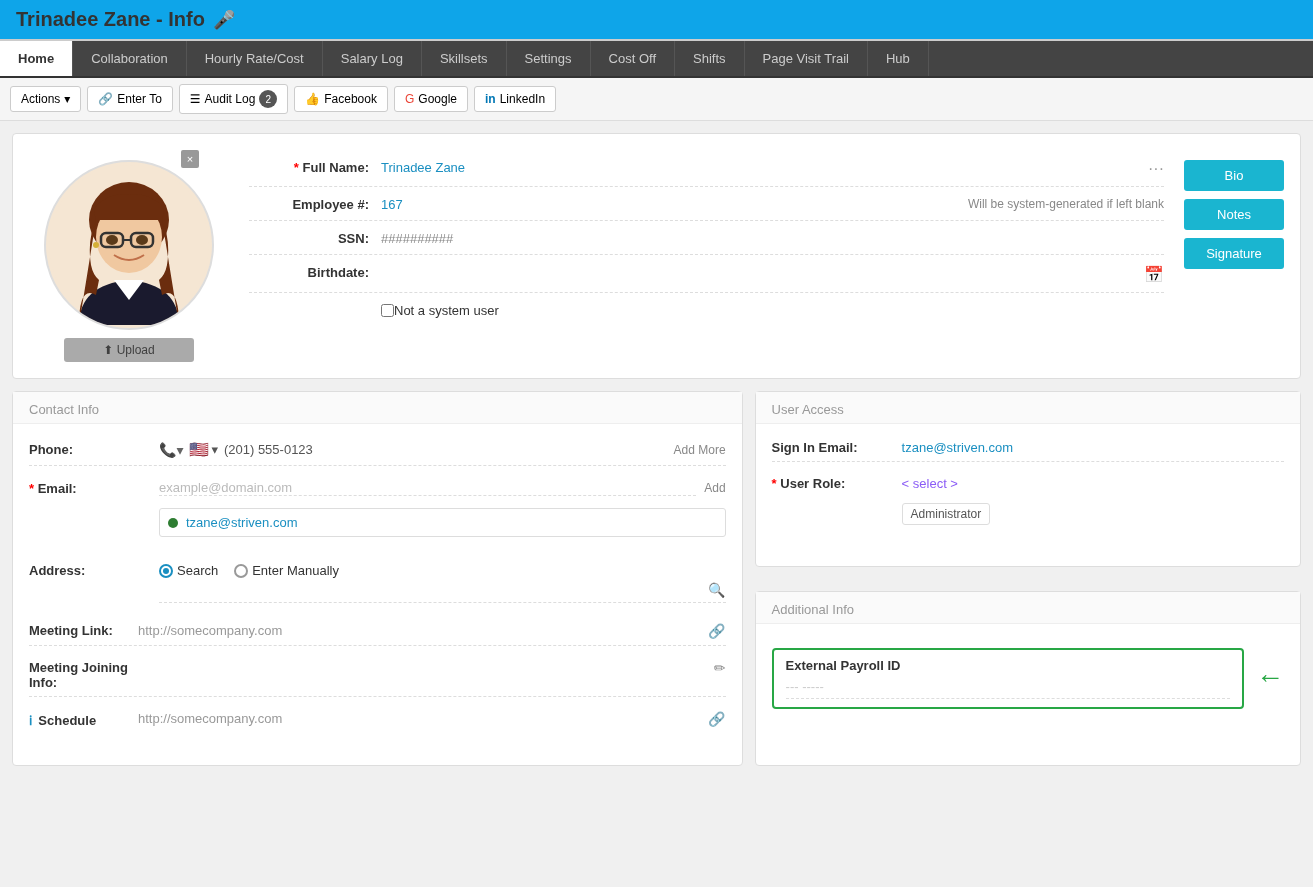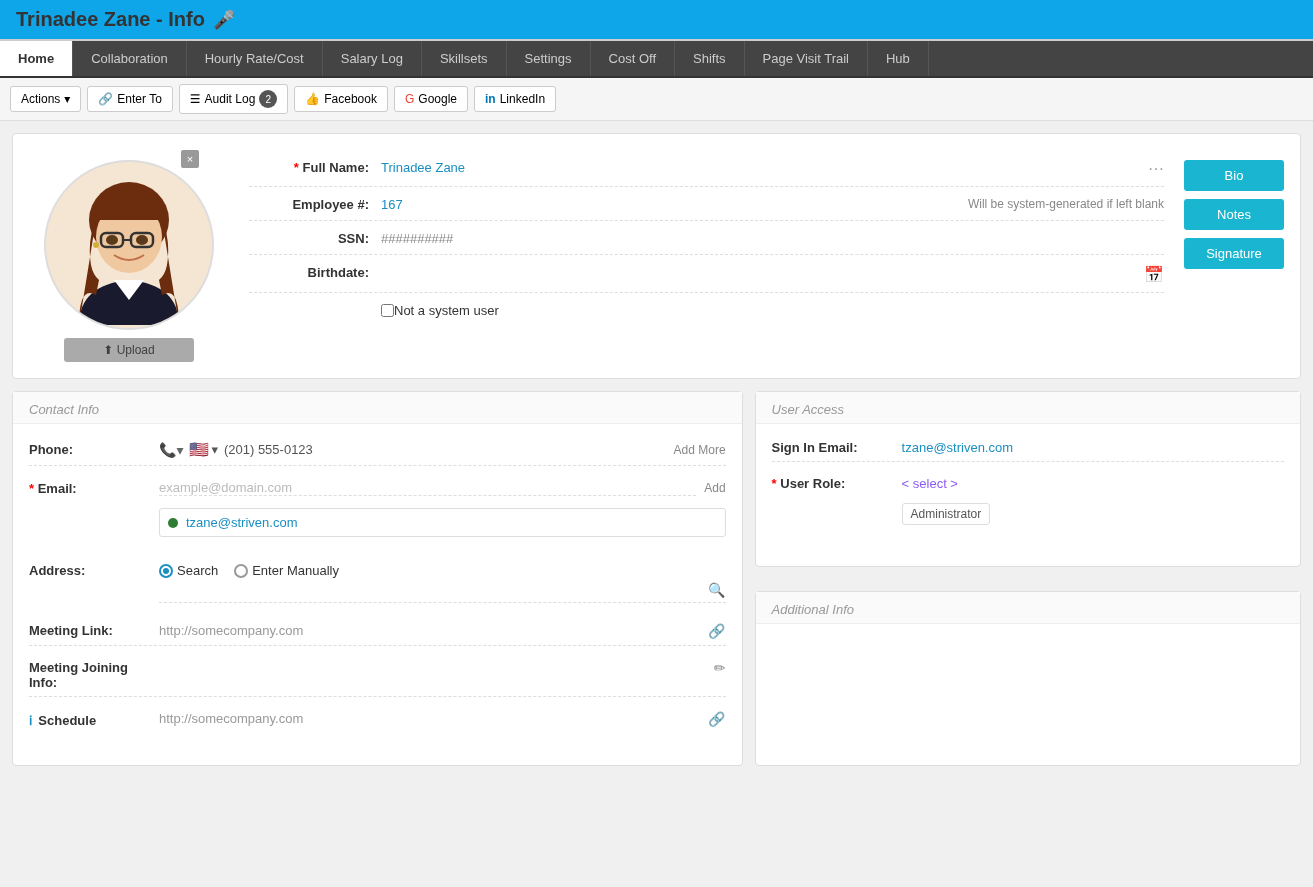--- a/index.html
+++ b/index.html
@@ -187,21 +187,20 @@
       border-radius: 4px;
       flex: 1;
     }
     .panel-left { flex: 1.2; }
     .panel-title {
       color: #999;
       font-size: 13px;
       padding: 10px 16px 6px;
       border-bottom: 1px solid #eee;
       background: #fafafa;
-      font-style: italic;
     }
     .panel-body { padding: 16px; }
 
     
     .contact-row {
       display: flex;
       align-items: center;
       margin-bottom: 14px;
       padding-bottom: 6px;
       border-bottom: 1px dashed #ddd;
@@ -292,21 +291,21 @@
 
     
     .meeting-row {
       display: flex;
       align-items: flex-start;
       margin-bottom: 14px;
       padding-bottom: 6px;
       border-bottom: 1px dashed #ddd;
     }
     .meeting-label {
-      width: 130px;
+      width: 109px;
       font-weight: bold;
       font-size: 13px;
       flex-shrink: 0;
     }
     .meeting-value {
       flex: 1;
       color: #999;
       font-size: 13px;
     }
     .icon-link { color: #888; font-size: 14px; cursor: pointer; }
@@ -614,18 +613,29 @@
             <div style="margin-left:130px; margin-top:6px;">
               <div class="role-tag">Administrator</div>
             </div>
           </div>
 
         </div>
       </div>
 
       <div class="panel additional-panel">
         <div class="panel-title">Additional Info</div>
+        <div class="panel-body">
+          <div style="display:flex; align-items:center;">
+            <div class="ext-payroll-box" style="flex:1;">
+              <div class="ext-payroll-label">External Payroll ID</div>
+              <div class="ext-payroll-value">--- -----</div>
+            </div>
+            <div class="arrow-indicator">
+              <span class="green-arrow">←</span>
+            </div>
+          </div>
+        </div>
       </div>
 
     </div>
   </div>
 
 </div>
 
 </body></html>

